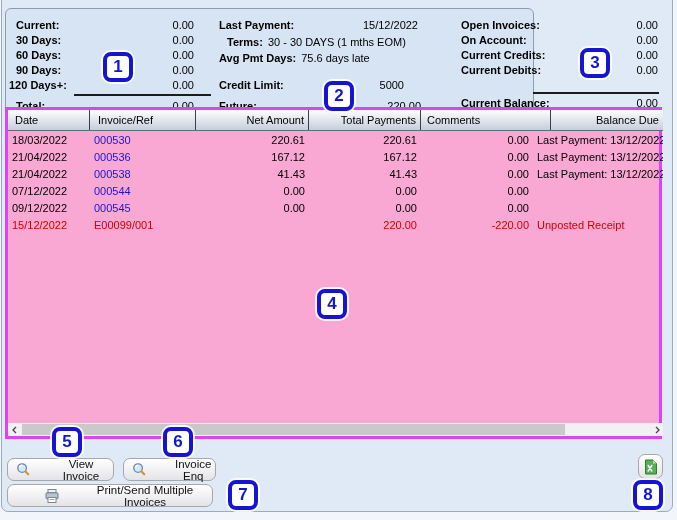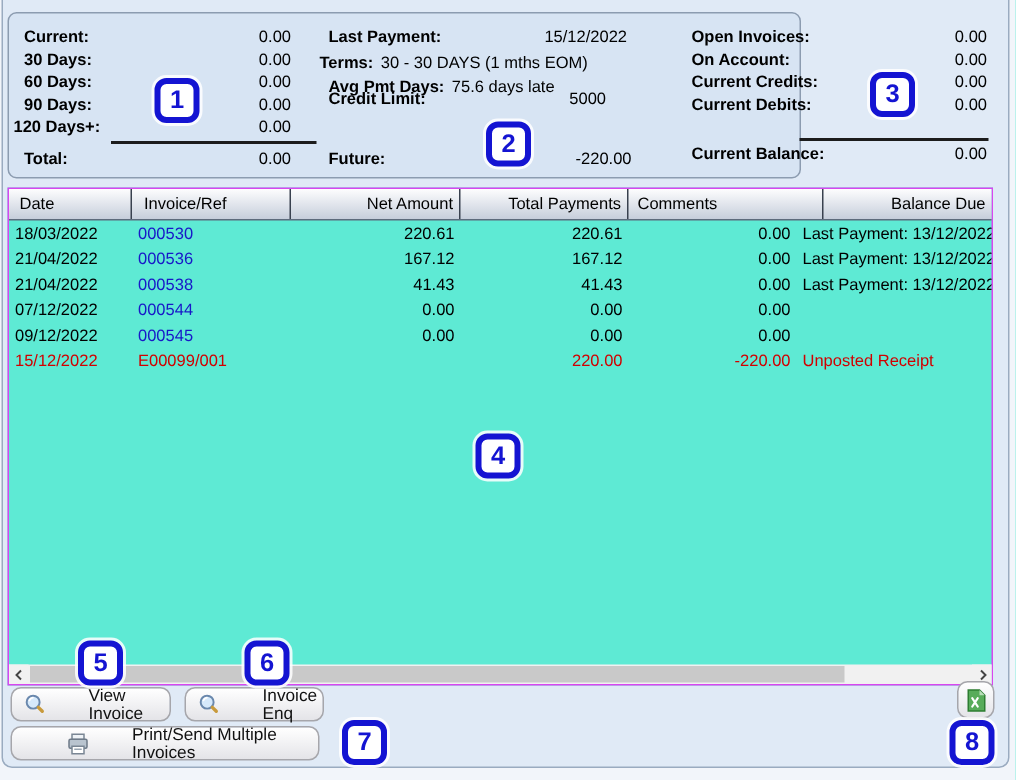--- a/index.html
+++ b/index.html
@@ -14,22 +14,22 @@
   
   .summary { position:absolute; left:5px; top:8px; width:529px; height:111px;
              background:#d7e4f3; border:1px solid #8c9cb0; border-radius:6px; font-size:11px; color:#000; }
   .srow { position:absolute; height:15px; display:flex; align-items:center; }
   .srow .lbl { font-weight:bold; white-space:nowrap; }
   .srow .val { margin-left:auto; white-space:nowrap; }
   .inline-val { margin-left:5px; white-space:nowrap; }
   .sum-line { position:absolute; border-top:2px solid #1c1c1c; height:0; }
 
   
-  .grid { position:absolute; left:5px; top:125px; width:657px; height:332px;
-          background:#5eead4; border:1px solid #d946ef; font-size:11px; }
+  .grid { position:absolute; left:5px; top:107px; width:657px; height:332px;
+          background:#f9a8d4; border:3px solid #d946ef; font-size:11px; }
   .ghead { position:absolute; left:0; top:0; width:655px; height:21px;
            background:linear-gradient(#fdfdfe, #c6cedb); border-bottom:1px solid #5d6b7c; display:flex; }
   .hcell { height:100%; display:flex; align-items:center; border-right:1px solid #39414f; padding:0 4px; }
   .hcell:last-child { border-right:none; }
   .num { justify-content:flex-end; text-align:right; }
   .c-date{width:82px; padding-left:7px;} .c-ref{width:106px; padding-left:8px;}
   .c-net{width:113px;} .c-pay{width:112px;} .c-bal{width:112px;}
   .c-com{width:130px; padding-left:6px; overflow:hidden; white-space:nowrap;}
   .gbody { position:absolute; left:0; top:22px; width:655px; }
   .grow { display:flex; height:17px; line-height:17px; }
@@ -42,21 +42,21 @@
   .hscroll { position:absolute; left:0; bottom:0; width:655px; height:13px; background:#f1f1f1; }
   .sb-btn { position:absolute; top:0; width:13px; height:13px; display:flex; align-items:center; justify-content:center; background:#f1f1f1; }
   .sb-left{left:0;} .sb-right{right:0;}
   .sb-thumb { position:absolute; left:14px; top:1px; width:543px; height:11px; background:#c9c9c9; }
 
   
   .btn { position:absolute; display:flex; align-items:center; height:23px;
          background:linear-gradient(#ffffff,#e4e4e8); border:1px solid #a6a6ab; border-radius:7px;
          font-size:11.5px; color:#111; cursor:default; }
   .btn .ic { display:flex; align-items:center; margin-left:8px; }
-  .btn .bl { flex:1; padding-right:10px;margin-left:28px; }
+  .btn .bl { flex:1; text-align:center; padding-right:10px;margin-left:28px; }
   .btn-view { left:7px;  top:458px; width:107px; }
   .btn-enq  { left:123px; top:458px; width:93px; }
   .btn-print{ left:7px;  top:484px; width:206px; }
   .btn-print .ic { margin-left:36px; }
   .btn-excel{ left:638px; top:454px; width:25px; height:25px; justify-content:center; }
 
   
   .ann { position:absolute; width:30px; height:30px; background:#fff;
          border:4px solid #1414d2; border-radius:8px; display:flex; align-items:center; justify-content:center;
          font-weight:bold; font-size:17px; color:#1414d2; box-shadow:0 0 0 2px rgba(255,255,255,.85); z-index:20; }
@@ -95,29 +95,29 @@
     <div class="sum-line" style="left:68px;top:85px;width:137px"></div>
     <div class="srow" style="left:10px;top:89px;width:178px">
       <span class="lbl">Total:</span>
       <span class="val">0.00</span>
       </div>
 
     <div class="srow" style="left:213px;top:8px;width:199px">
       <span class="lbl">Last Payment:</span>
       <span class="val">15/12/2022</span>
       </div>
-    <div class="srow" style="left:207px;top:25px;width:240px">
+    <div class="srow" style="left:221px;top:25px;width:240px">
       <span class="lbl">Terms:</span>
       <span class="inline-val">30 - 30 DAYS (1 mths EOM)</span>
       </div>
     <div class="srow" style="left:213px;top:41px;width:240px">
       <span class="lbl">Avg Pmt Days:</span>
       <span class="inline-val">75.6 days late</span>
       </div>
-    <div class="srow" style="left:213px;top:49px;width:185px">
+    <div class="srow" style="left:213px;top:68px;width:185px">
       <span class="lbl">Credit Limit:</span>
       <span class="val">5000</span>
       </div>
     <div class="srow" style="left:213px;top:89px;width:202px">
       <span class="lbl">Future:</span>
       <span class="val">-220.00</span>
       </div>
 
     <div class="srow" style="left:455px;top:8px;width:197px">
       <span class="lbl">Open Invoices:</span>

